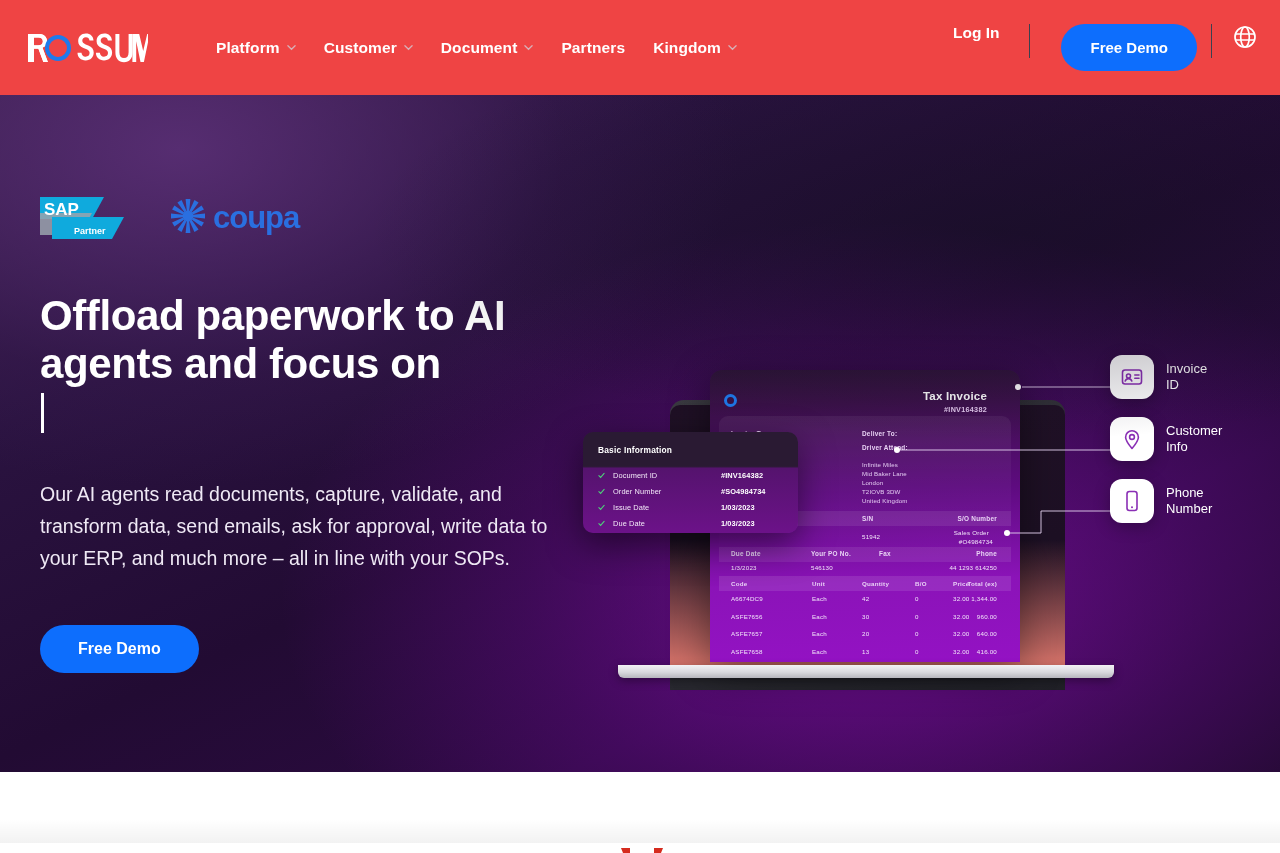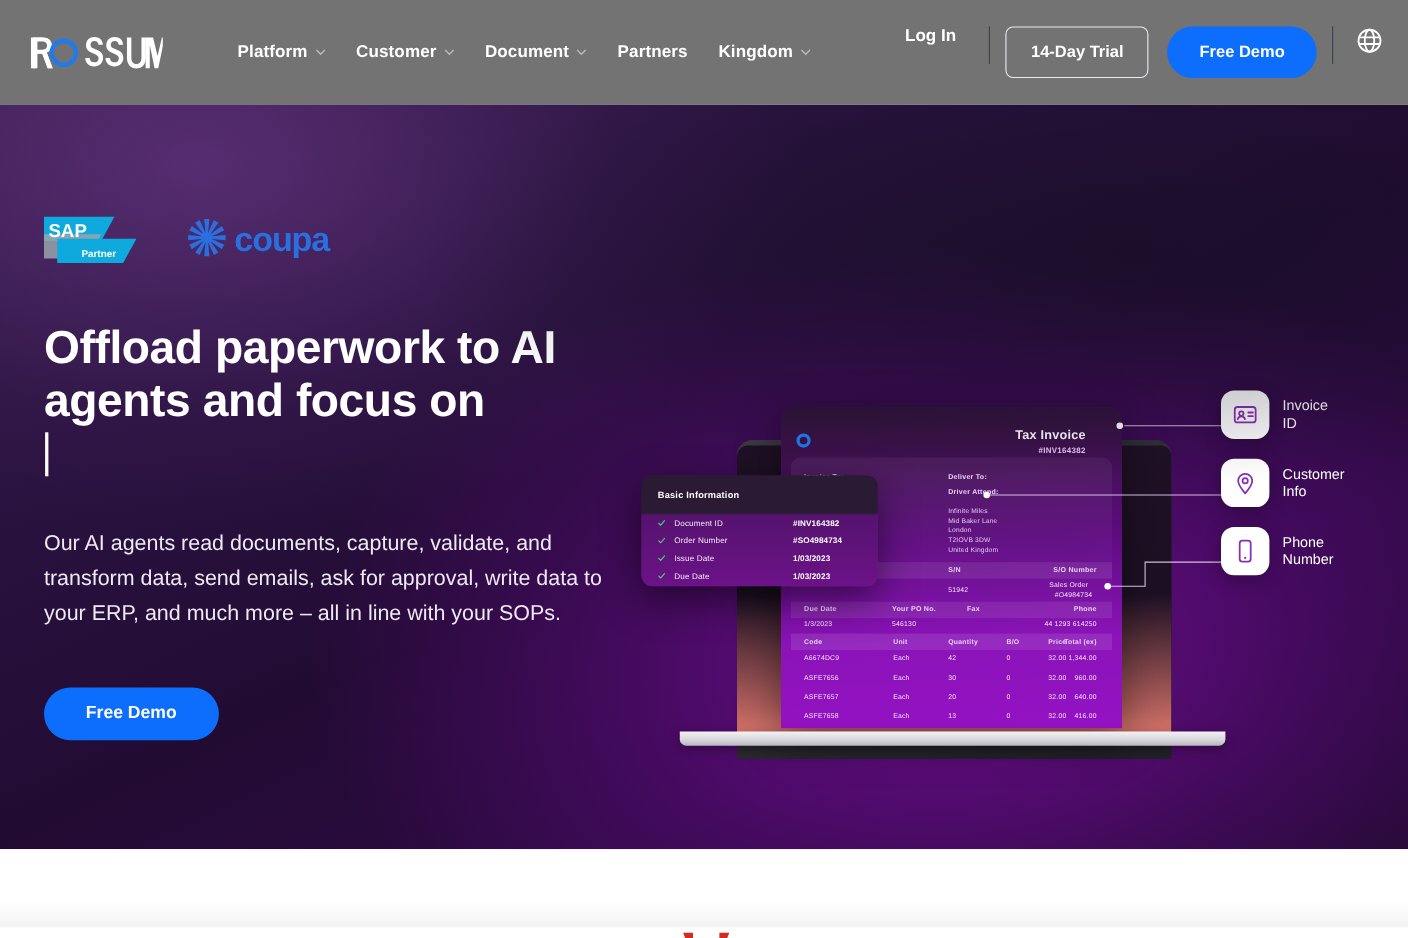--- a/index.html
+++ b/index.html
@@ -3,21 +3,21 @@
 <meta charset="utf-8">
 <title>Rossum — Offload paperwork to AI agents</title>
 <style>
   * { margin:0; padding:0; box-sizing:border-box; }
   html, body { width:1280px; height:853px; overflow:hidden; background:#ffffff; }
   body { font-family:"Liberation Sans", sans-serif; -webkit-font-smoothing:antialiased; }
 
   
   .navbar{
     position:absolute; top:0; left:0; width:1280px; height:95px;
-    background:#737373; display:flex; align-items:center; z-index:50;
+    background:#ef4444; display:flex; align-items:center; z-index:50;
   }
   .logo{ margin-left:28px; display:flex; align-items:center; height:40px; }
   .logo svg{ display:block; }
 
   .nav-links{ display:flex; align-items:center; margin-left:68px; gap:28px; }
   .nav-link{
     display:flex; align-items:center; gap:7px; color:#ffffff;
     font-size:15.5px; font-weight:700; letter-spacing:.1px; cursor:pointer;
     white-space:nowrap;
   }
@@ -259,21 +259,20 @@
           <svg viewBox="0 0 10 10">
             <path d="M1 3l4 4 4-4" stroke="#cfd4de" stroke-width="1.4" fill="none" stroke-linecap="round"></path>
           </svg>
         </span>
     </div>
   </div>
 
   <div class="nav-right">
     <div class="login">Log In</div>
     <div class="vdiv"></div>
-    <button class="btn-outline">14-Day Trial</button>
     <button class="btn-blue">Free Demo</button>
     <div class="vdiv"></div>
     <div class="globe">
       <svg viewBox="0 0 26 26">
         <circle cx="13" cy="13" r="10" fill="none" stroke="#ffffff" stroke-width="1.7"></circle>
         <ellipse cx="13" cy="13" rx="4.3" ry="10" fill="none" stroke="#ffffff" stroke-width="1.7"></ellipse>
         <path d="M3.4 10h19.2M3.4 16h19.2" stroke="#ffffff" stroke-width="1.7"></path>
       </svg>
     </div>
   </div>

